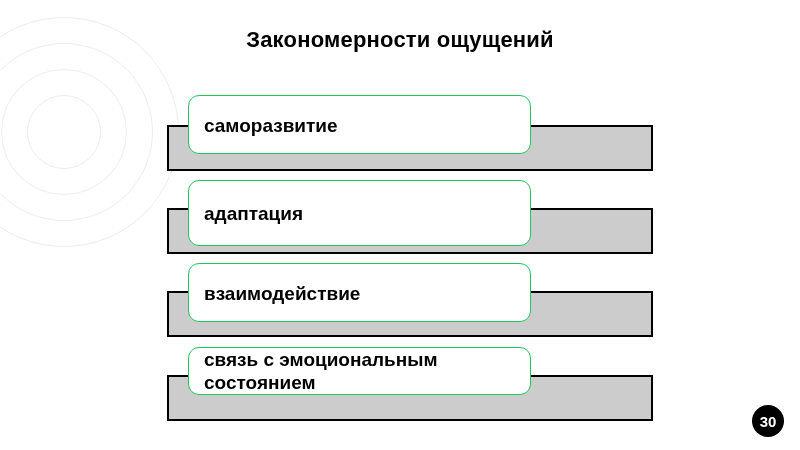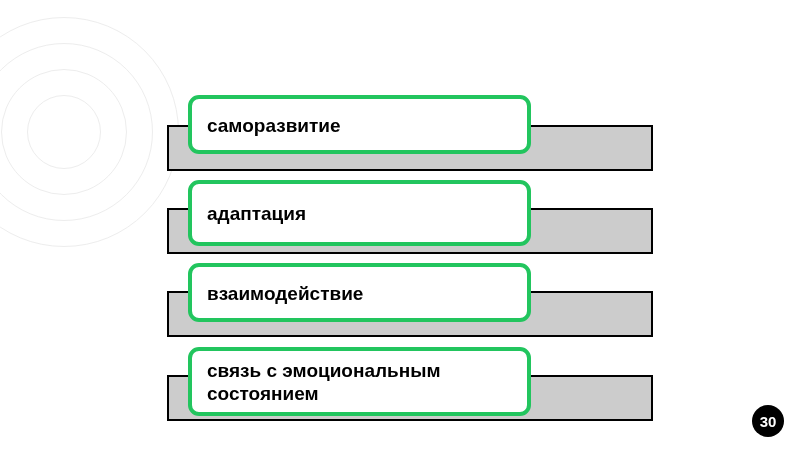--- a/index.html
+++ b/index.html
@@ -66,21 +66,21 @@
     height: 46px;
     background: #cccccc;
     border: 2px solid #000000;
     box-sizing: border-box;
   }
   .card {
     position: absolute;
     left: 188px;
     width: 343px;
     background: #ffffff;
-    border: 4px solid #22c55e;
+    border: 1px solid #22c55e;
     border-radius: 11px;
     box-sizing: border-box;
   }
   .card-label {
     position: absolute;
     left: 15px;
     top: 50%;
     transform: translateY(-50%);
     font-size: 19px;
     font-weight: bold;
@@ -90,21 +90,21 @@
   }
 
   
   .g0 .shadow-bar { top: 125px; }
   .g0 .card       { top: 95px; height: 59px; }
   .g1 .shadow-bar { top: 208px; }
   .g1 .card       { top: 180px; height: 66px; }
   .g2 .shadow-bar { top: 291px; }
   .g2 .card       { top: 263px; height: 59px; }
   .g3 .shadow-bar { top: 375px; }
-  .g3 .card       { top: 347px; height: 69px; }
+  .g3 .card       { top: 347px; height: 48px; }
 
   
   .page-badge {
     position: absolute;
     left: 752px;
     top: 405px;
     width: 32px;
     height: 32px;
     border-radius: 50%;
     background: #000000;
@@ -121,20 +121,21 @@
 
 <div id="slide">
 
   <div class="rings">
     <div class="ring ring-1"></div>
     <div class="ring ring-2"></div>
     <div class="ring ring-3"></div>
     <div class="ring ring-4"></div>
   </div>
 
+  <div class="slide-title">Закономерности ощущений</div>
 
   <div class="group g0">
     <div class="shadow-bar"></div>
     <div class="card">
       <div class="card-label">саморазвитие</div>
     </div>
   </div>
 
   <div class="group g1">
     <div class="shadow-bar"></div>

